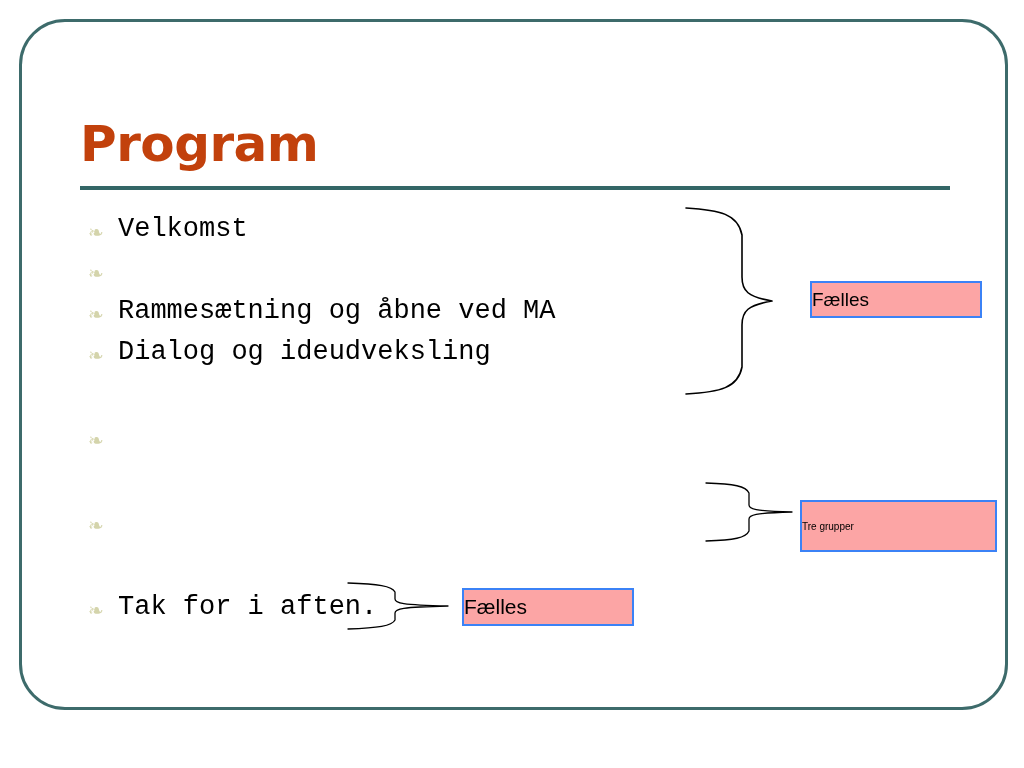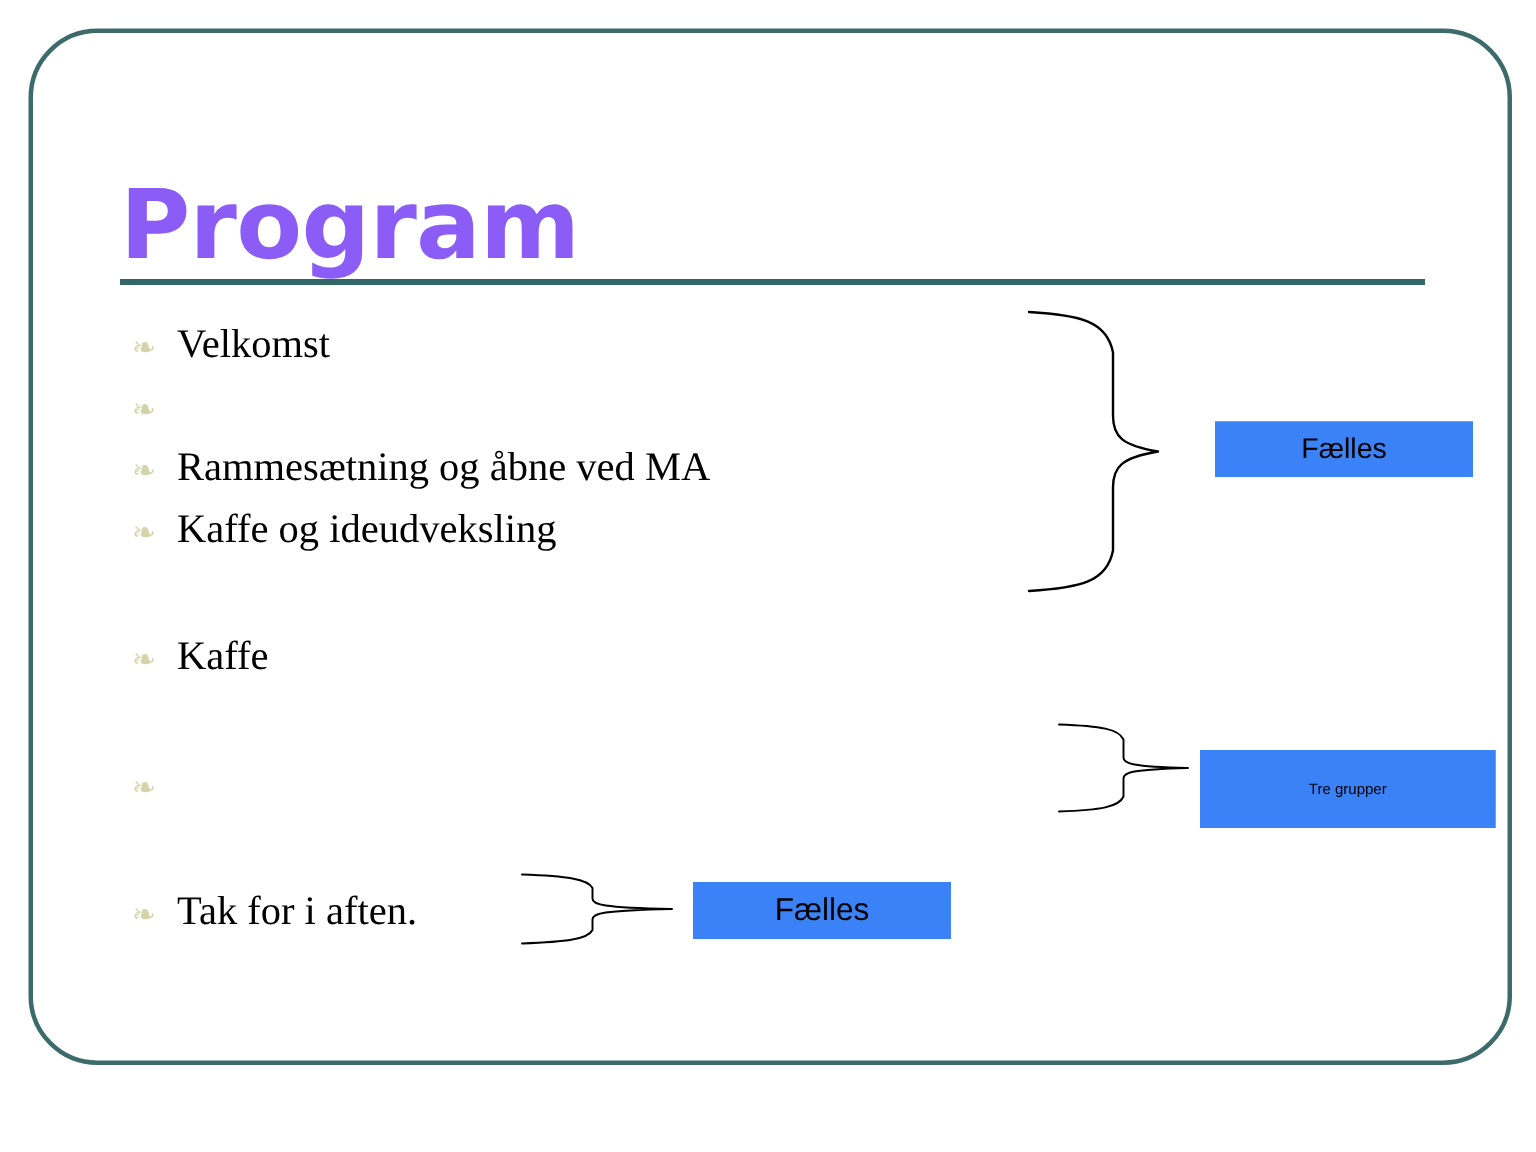--- a/index.html
+++ b/index.html
@@ -39,24 +39,24 @@
   
   #title-block {
     position: absolute;
     left: 80px;
     top: 118px;
     width: 872px;
   }
   #page-title {
     margin: 0;
     font-family: "DejaVu Sans", sans-serif;
-    font-size: 64px;
+    font-size: 50px;
     font-weight: bold;
     letter-spacing: -0.5px;
-    color: #8b5cf6;
+    color: #c2410c;
     line-height: 1.05;
     white-space: nowrap;
   }
   #title-rule {
     position: absolute;
     left: 80px;
     top: 186px;
     width: 870px;
     height: 4px;
     background: #336666;
@@ -86,35 +86,34 @@
     font-family: "DejaVu Sans", sans-serif;
     font-size: 19px;
     line-height: 34px;
     padding-top: 5px;
     text-align: left;
     user-select: none;
   }
   .bullet-text {
     flex: 1 1 auto;
     color: #000000;
-    font-family: Liberation Serif, serif;
+    font-family: Liberation Mono, monospace;
     font-size: 27px;
     line-height: 38px;
     white-space: nowrap;
   }
 
   
   .callout-box {
     position: absolute;
     box-sizing: border-box;
-    background: #3b82f6;
-    border: 7px solid #3b82f6;
+    background: #fca5a5;
+    border: 2px solid #3b82f6;
     display: flex;
     align-items: center;
-    justify-content: center;
     color: #000000;
     font-family: "Liberation Sans", sans-serif;
   }
   #box-faelles-top {
     left: 810px;
     top: 281px;
     width: 172px;
     height: 37px;
     font-size: 19px;
   }
@@ -174,26 +173,25 @@
       <span class="bullet-glyph">❧</span>
     </li>
 
     <li class="bullet-row">
       <span class="bullet-glyph">❧</span>
       <span class="bullet-text">Rammesætning og åbne ved MA</span>
     </li>
 
     <li class="bullet-row">
       <span class="bullet-glyph">❧</span>
-      <span class="bullet-text">Kaffe og ideudveksling</span>
+      <span class="bullet-text">Dialog og ideudveksling</span>
     </li>
 
     <li class="bullet-row spaced-before">
       <span class="bullet-glyph">❧</span>
-      <span class="bullet-text">Kaffe</span>
     </li>
 
     <li class="bullet-row spaced-before">
       <span class="bullet-glyph">❧</span>
     </li>
 
     <li class="bullet-row spaced-before">
       <span class="bullet-glyph">❧</span>
       <span class="bullet-text">Tak for i aften.</span>
     </li>

